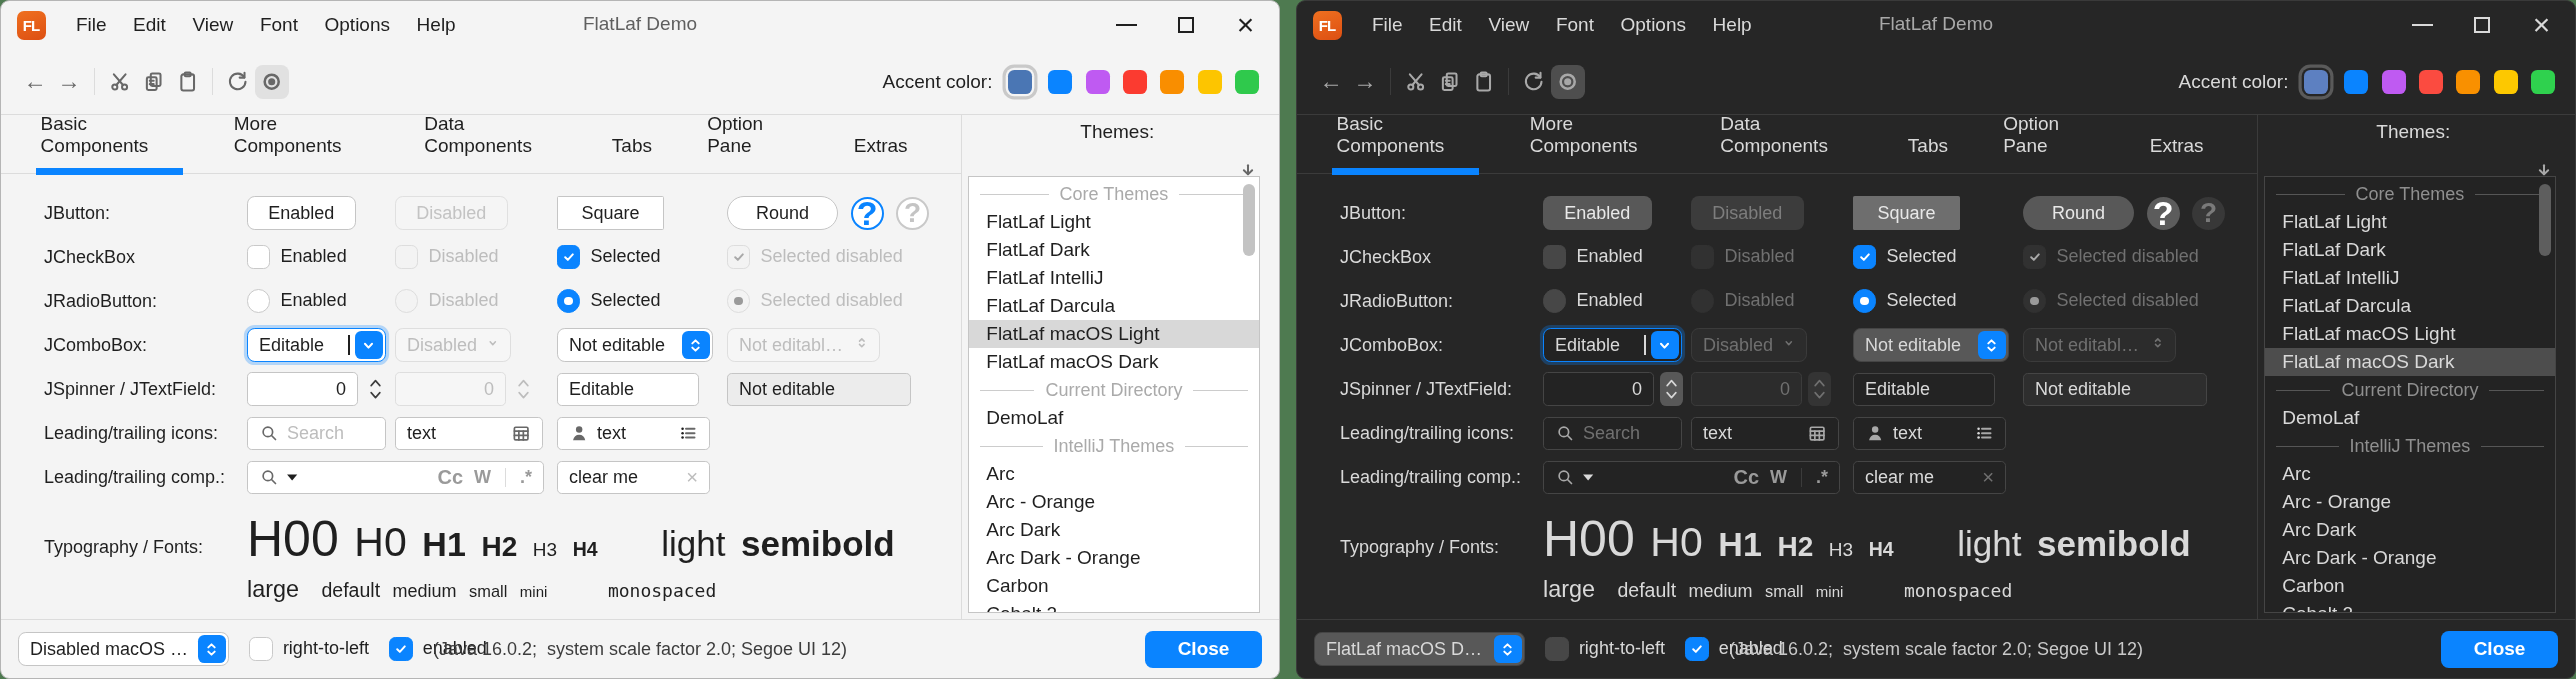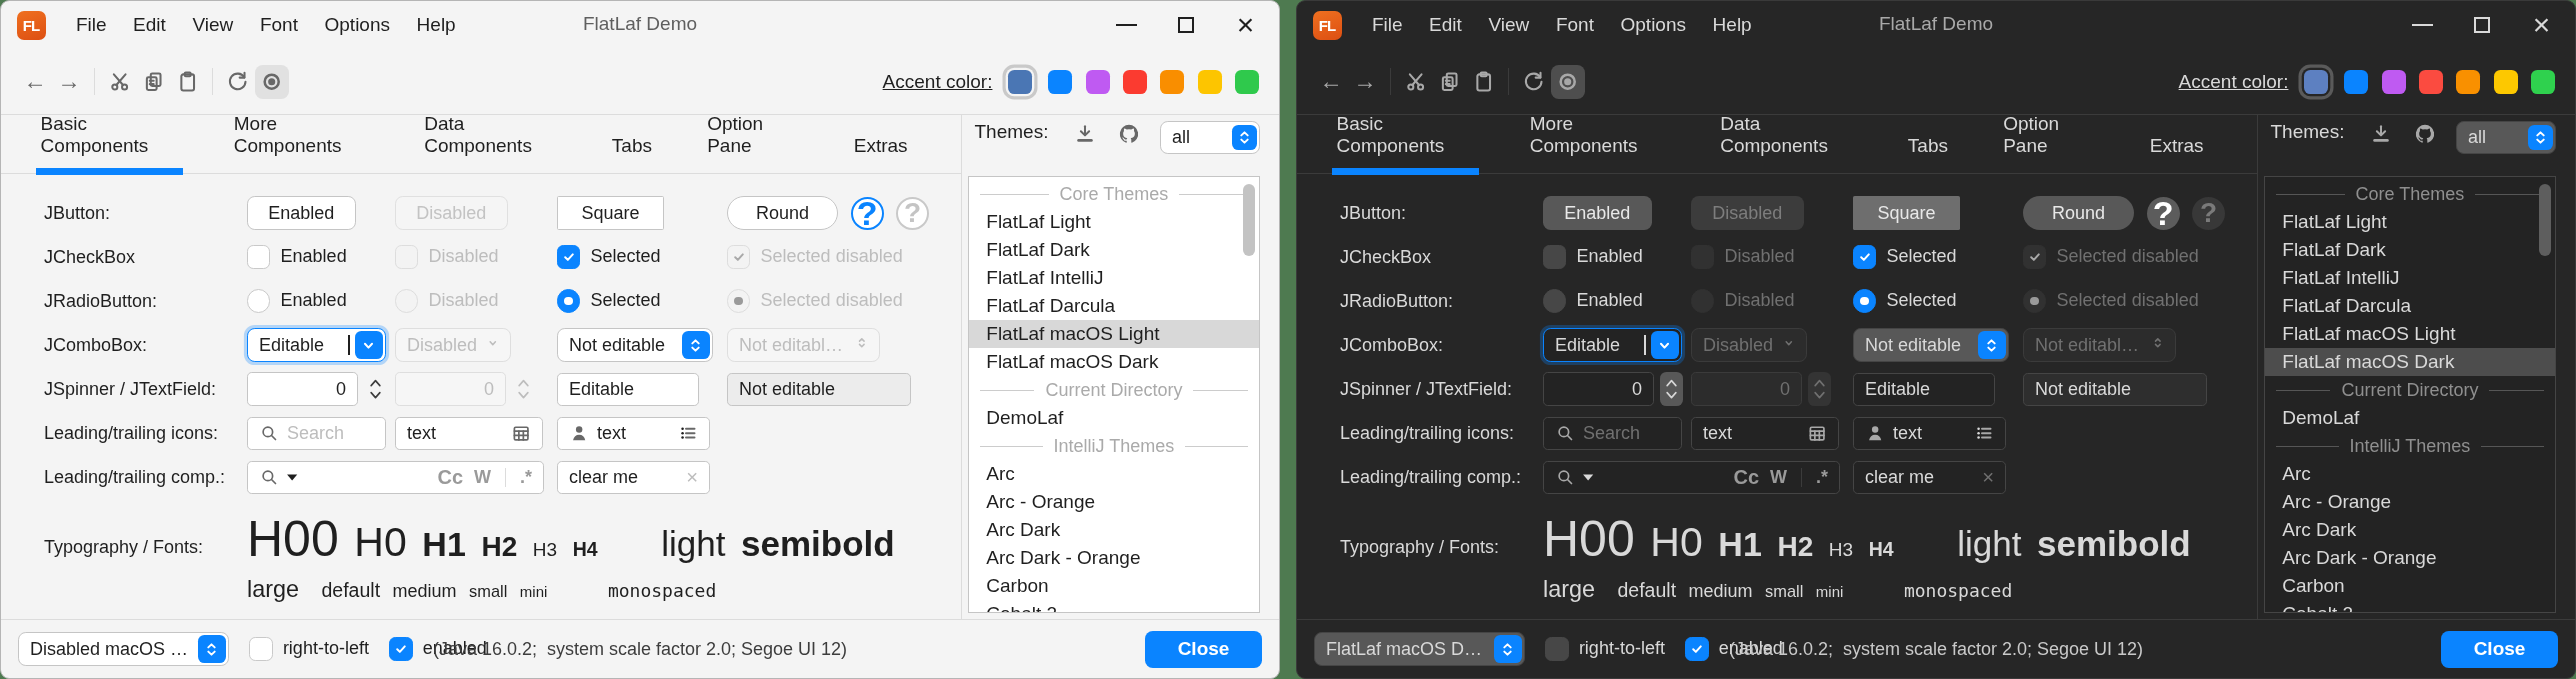--- a/index.html
+++ b/index.html
@@ -57,21 +57,21 @@
   .maxbox { width:16.4px; height:16.4px; border:2px solid currentColor; display:block; }
   .wbtn.close { font-size:30px; font-weight:300; line-height:1; }
 
   
   .toolbar { height:66px; flex:0 0 auto; display:flex; align-items:center; padding:0 17px; border-bottom:0.8px solid var(--sep); }
   .tool { width:34px; height:34px; display:flex; align-items:center; justify-content:center; color:var(--icon); font-size:23.4px; }
   .tool svg { width:23.4px; height:23.4px; stroke:currentColor; fill:none; stroke-width:2.1; stroke-linecap:round; stroke-linejoin:round; }
   .tool.toggled { background:var(--toggle); border-radius:7.8px; }
   .tbsep { width:0.8px; height:26.6px; background:var(--sep); margin:0 7.8px; }
   .accent-area { margin-left:auto; display:flex; align-items:center; gap:12.5px; padding-right:3.1px; }
-  .accent-label { font-size:19px; color:var(--text);text-decoration:underline; }
+  .accent-label { font-size:19px; color:var(--text); }
   .swatch { width:24px; height:24px; border-radius:6.3px; display:inline-block; }
   .swatch.selected { box-shadow:0 0 0 2.3px var(--bg), 0 0 0 5.5px var(--ring); margin:0 3.1px; }
 
   
   .bodyrow { flex:1; display:flex; min-height:0; }
   .main { flex:1; display:flex; flex-direction:column; min-width:0; }
   .vsep { width:0.8px; background:var(--sep); }
 
   .tabsbar { height:59px; display:flex; align-items:flex-end; gap:0; padding-left:38px; border-bottom:1.6px solid var(--sep); }
   .tab { font-size:19px; padding:0 1.6px 15.6px 1.6px; margin-right:52px; position:relative; color:var(--text); }
@@ -152,21 +152,21 @@
   .typo-line1 { display:flex; align-items:baseline; gap:15.6px; }
   .typo-line2 { display:flex; align-items:baseline; gap:12.5px; margin-top:7.8px; }
   .h00{font-size:50px;} .h0{font-size:41px;} .h1{font-size:34px;font-weight:bold;}
   .h2{font-size:28px;font-weight:bold;} .h3{font-size:19px;font-weight:normal;} .h4{font-size:19.5px;font-weight:bold;}
   .wlight{font-size:35px;font-weight:300;margin-left:48px;} .wsemi{font-size:35px;font-weight:600;}
   .tlarge{font-size:23.4px;} .tdefault{font-size:19.5px;margin-left:10px;} .tmedium{font-size:18px;} .tsmall{font-size:16.4px;} .tmini{font-size:15px;}
   .tmono{font-size:18px; font-family:"DejaVu Sans Mono","Liberation Mono",monospace; margin-left:48px;}
 
   
   .themes { width:317px; flex:0 0 auto; display:flex; flex-direction:column; }
-  .themes-head { display:flex; align-items:flex-start; height:55px; padding:6.3px 19px 0 12.5px; gap:19px; }
+  .themes-head { display:flex; align-items:center; height:55px; padding:6.3px 19px 0 12.5px; gap:19px;flex-direction:column; }
   .themes-label { font-size:19px; }
   .hicon { width:25px; height:25px; display:flex; align-items:center; justify-content:center; color:var(--icon); }
   .hicon.first { margin-left:auto; }
   .hicon svg { width:22px; height:22px; }
   .combo.small { width:100px; height:33px; }
   .themes-list { flex:1; margin:6.3px 19.5px 6.3px 6.3px; border:0.8px solid var(--border); background:var(--field);
                  position:relative; overflow:hidden; padding-top:3.1px; }
   .theme-sep { display:flex; align-items:center; height:28px; color:var(--list-sep-text); font-size:18px; padding:0 11px; gap:11px; }
   .theme-sep::before, .theme-sep::after { content:""; flex:1; height:1.6px; background:var(--list-sep-line); }
   .theme-item { height:28px; line-height:28px; font-size:19px; padding-left:17px; white-space:nowrap; }

